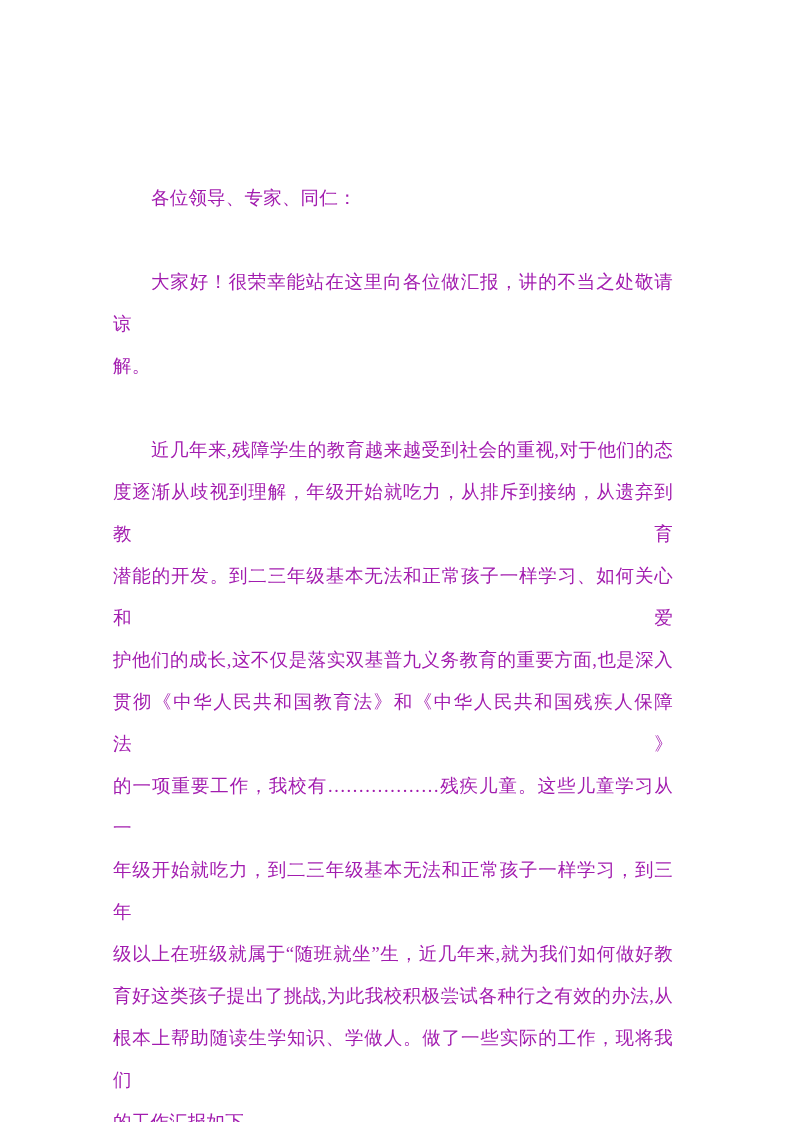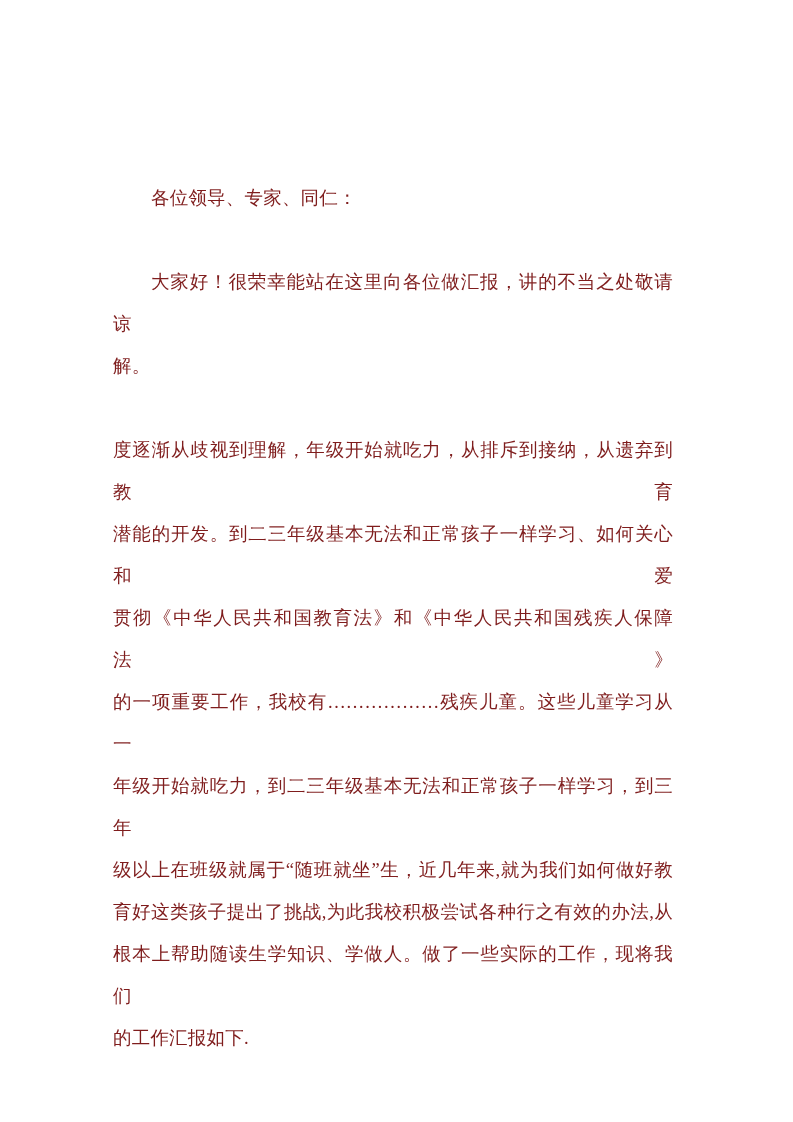--- a/index.html
+++ b/index.html
@@ -7,21 +7,21 @@
     padding: 0;
     background: #ffffff;
   }
   .page {
     position: relative;
     width: 793px;
     height: 1122px;
     background: #ffffff;
     overflow: hidden;
     font-family: "Liberation Serif", "DejaVu Serif", serif;
-    color: #7f1d1d;
+    color: #a21caf;
   }
   .doc-body {
     position: absolute;
     left: 113px;
     top: 177px;
     width: 560px;
   }
   .para {
     margin: 0 0 42px 0;
   }
@@ -48,22 +48,24 @@
 <div class="page">
   <div class="doc-body" id="doc-body">
       <div class="para salutation">
         <div class="line first">各位领导、专家、同仁：</div>
       </div>
       <div class="para body">
         <div class="line first fill">大家好！很荣幸能站在这里向各位做汇报，讲的不当之处敬请谅</div>
         <div class="line">解。</div>
       </div>
       <div class="para body">
+        <div class="line first fill">近几年来,残障学生的教育越来越受到社会的重视,对于他们的态</div>
         <div class="line fill">度逐渐从歧视到理解，年级开始就吃力，从排斥到接纳，从遗弃到教育</div>
         <div class="line fill">潜能的开发。到二三年级基本无法和正常孩子一样学习、如何关心和爱</div>
+        <div class="line fill">护他们的成长,这不仅是落实双基普九义务教育的重要方面,也是深入</div>
         <div class="line fill">贯彻《中华人民共和国教育法》和《中华人民共和国残疾人保障法》</div>
         <div class="line fill">的一项重要工作，我校有………………残疾儿童。这些儿童学习从一</div>
         <div class="line fill">年级开始就吃力，到二三年级基本无法和正常孩子一样学习，到三年</div>
         <div class="line fill">级以上在班级就属于“随班就坐”生，近几年来,就为我们如何做好教</div>
         <div class="line fill">育好这类孩子提出了挑战,为此我校积极尝试各种行之有效的办法,从</div>
         <div class="line fill">根本上帮助随读生学知识、学做人。做了一些实际的工作，现将我们</div>
         <div class="line">的工作汇报如下.</div>
       </div>
     </div>
 </div>

